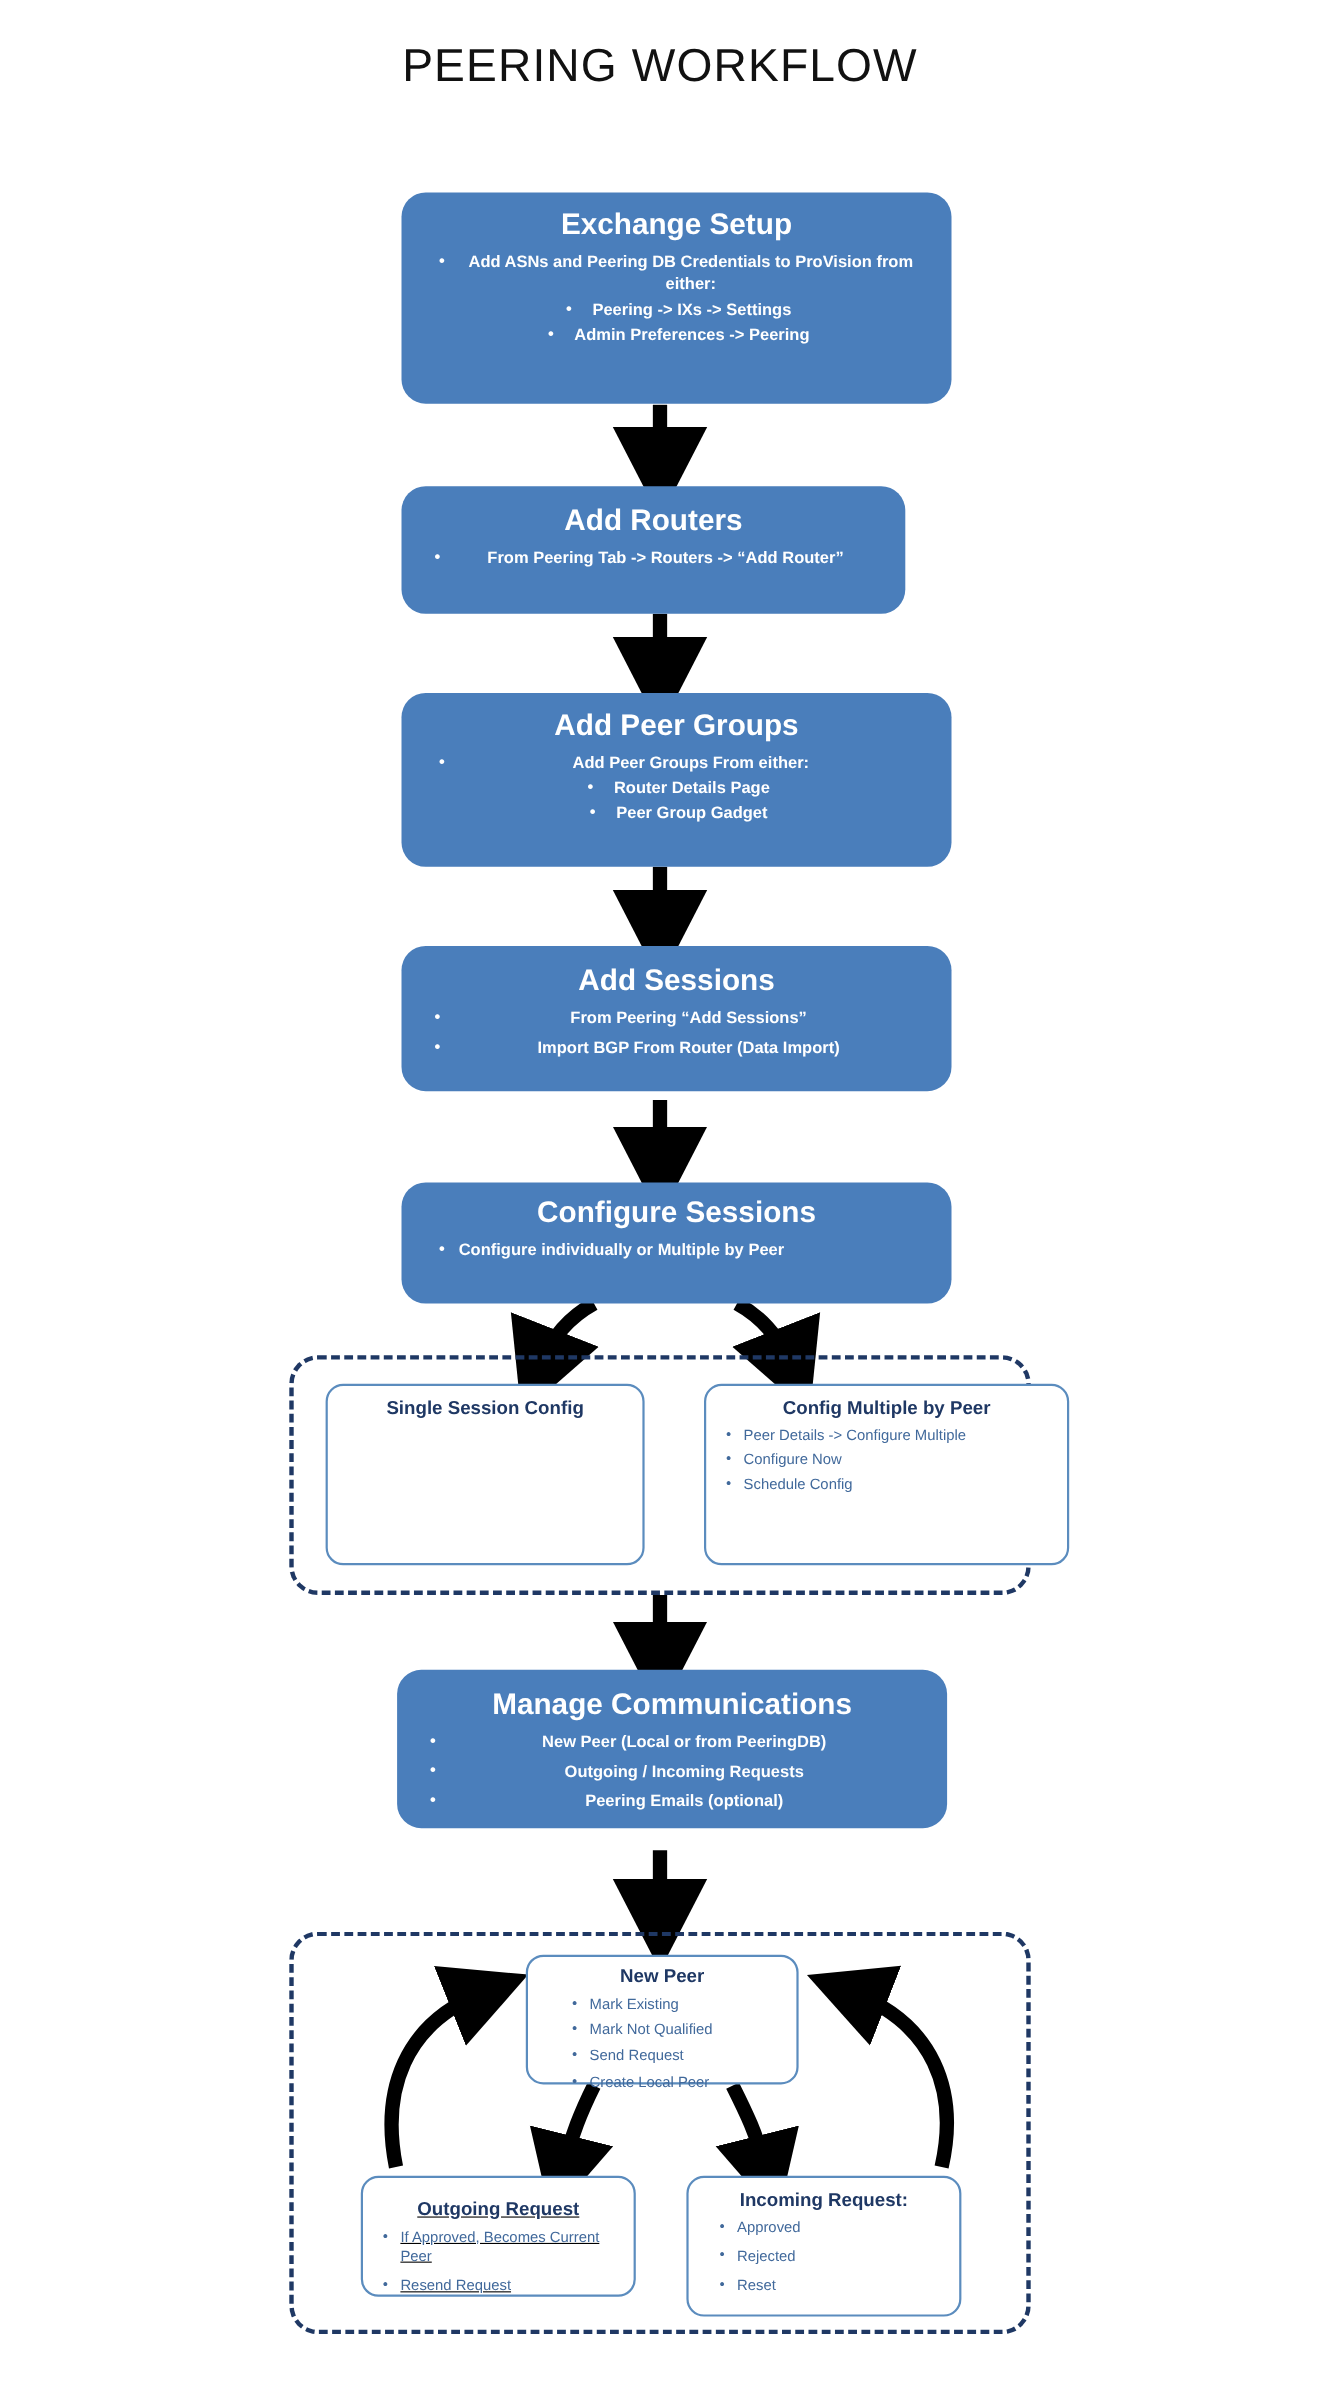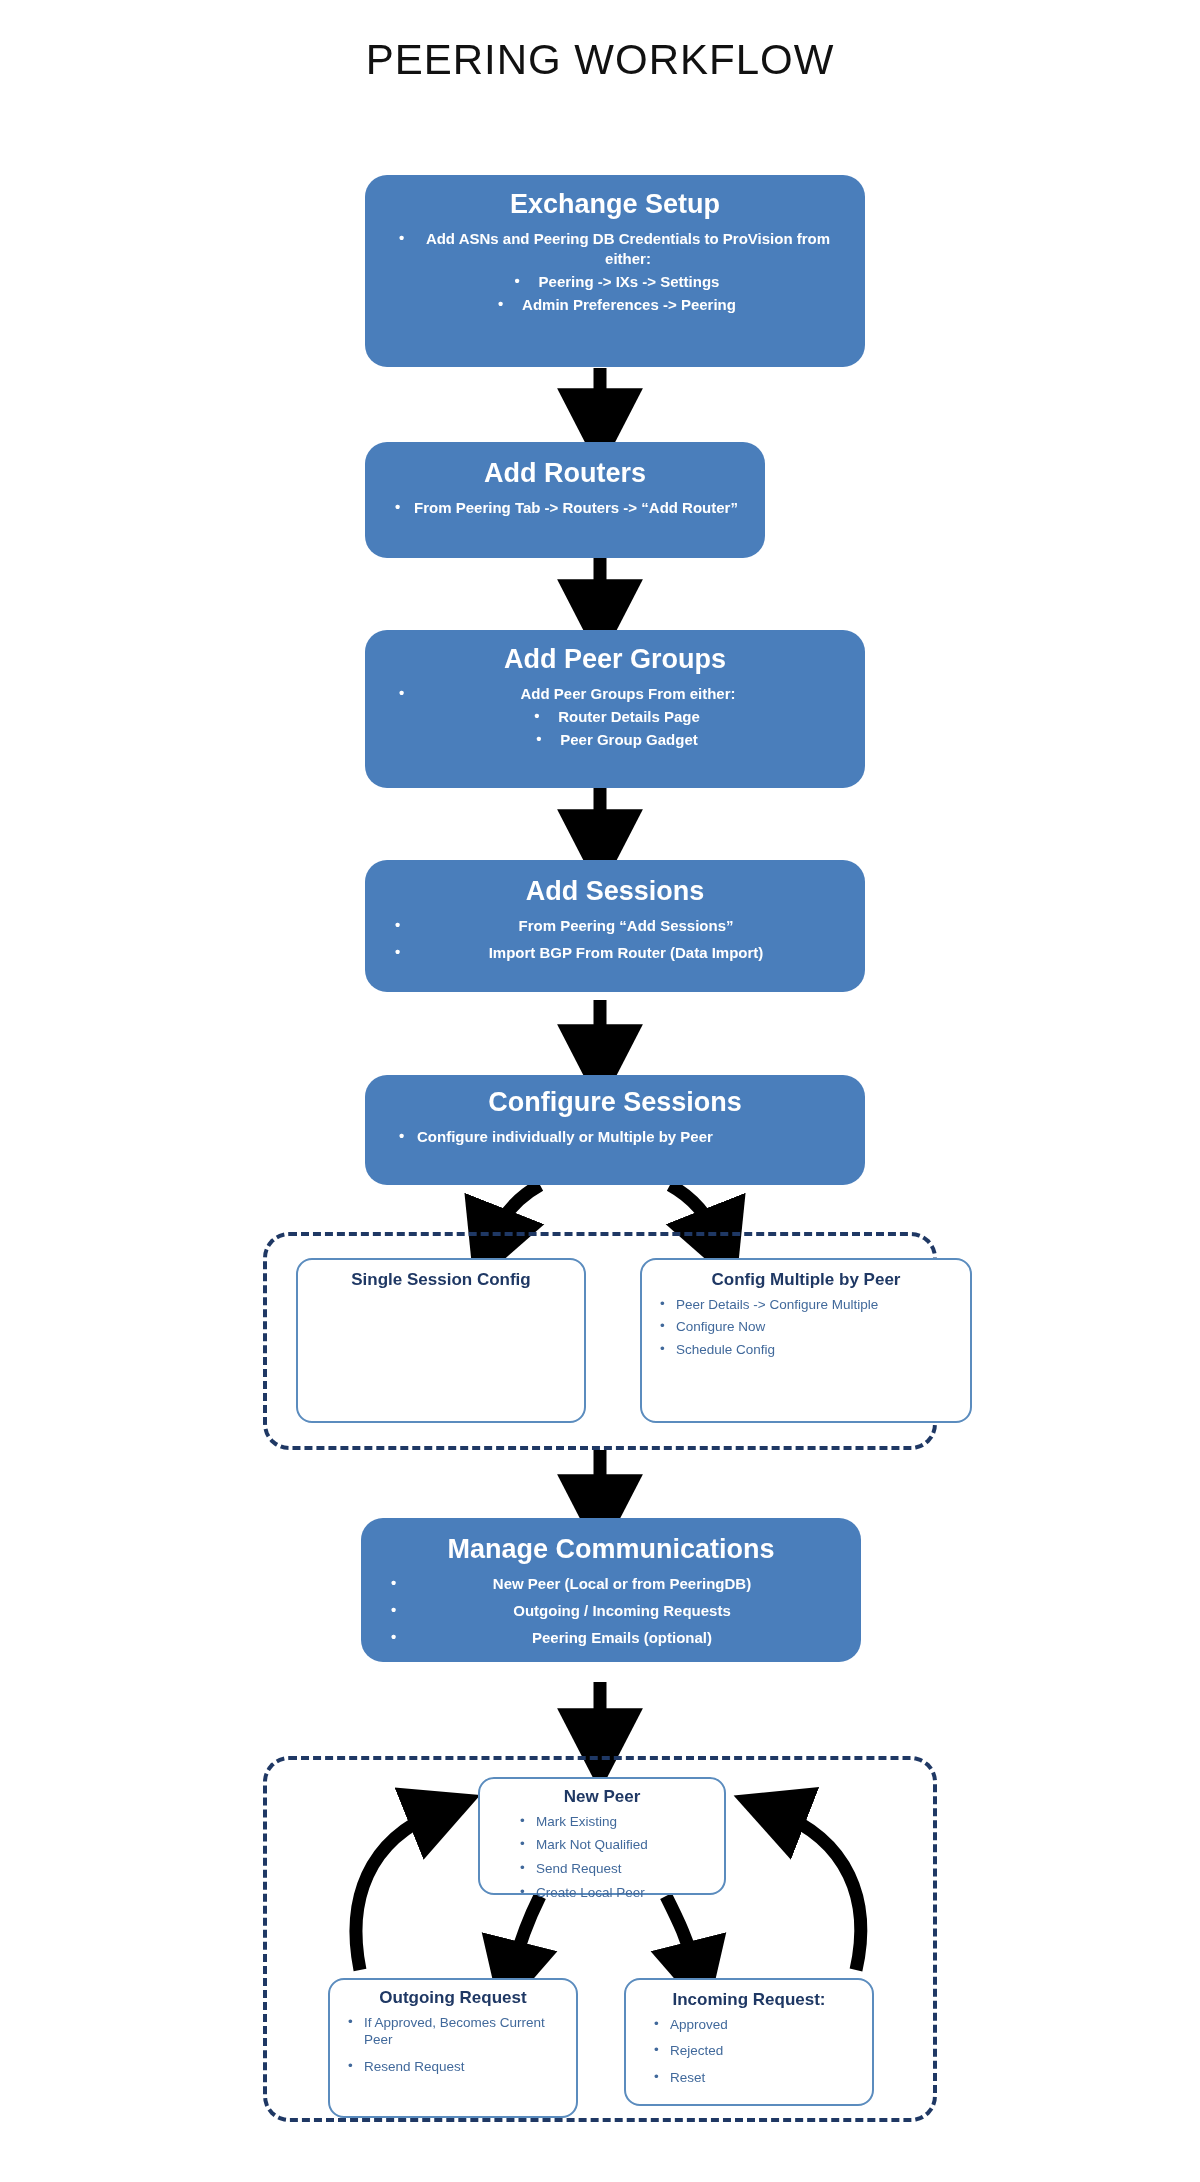--- a/index.html
+++ b/index.html
@@ -199,21 +199,21 @@
   <div class="stage-title">Exchange Setup</div>
   <ul class="indent-lvl1">
     <li>Add ASNs and Peering DB Credentials to ProVision from either:</li>
   </ul>
   <ul class="sub">
     <li><span class="subrow">Peering -&gt; IXs -&gt; Settings</span></li>
     <li><span class="subrow">Admin Preferences -&gt; Peering</span></li>
   </ul>
 </div>
 
-<div class="stage" style="left:365px; top:442px; width:400px; height:116px; padding-top:16px;">
+<div class="stage" style="left:365px; top:442px; width:458px; height:116px; padding-top:16px;">
   <div class="stage-title">Add Routers</div>
   <ul class="flush">
     <li>From Peering Tab -&gt; Routers -&gt; “Add Router”</li>
   </ul>
 </div>
 
 <div class="stage" style="left:365px; top:630px; width:500px; height:158px;">
   <div class="stage-title">Add Peer Groups</div>
   <ul class="indent-lvl1">
     <li>Add Peer Groups From either:</li>
@@ -268,21 +268,21 @@
 <div class="subbox center-bullets" style="left:478px; top:1777px; width:248px; height:118px; padding-top:8px;">
   <div class="subbox-title">New Peer</div>
   <ul style="padding-left:22px;">
     <li style="margin-bottom:6px;">Mark Existing</li>
     <li style="margin-bottom:6px;">Mark Not Qualified</li>
     <li style="margin-bottom:6px;">Send Request</li>
     <li>Create Local Peer</li>
   </ul>
 </div>
 
-<div class="subbox" style="left:328px; top:1978px; width:250px; height:140px; padding-top:8px;">
+<div class="subbox" style="left:328px; top:1978px; width:250px; height:110px; padding-top:19px;text-decoration:underline;">
   <div class="subbox-title">Outgoing Request</div>
   <ul>
     <li style="margin-bottom:9px;">If Approved, Becomes Current Peer</li>
     <li>Resend Request</li>
   </ul>
 </div>
 
 <div class="subbox" style="left:624px; top:1978px; width:250px; height:128px; padding-top:10px;">
   <div class="subbox-title">Incoming Request:</div>
   <ul style="padding-left:10px;">

